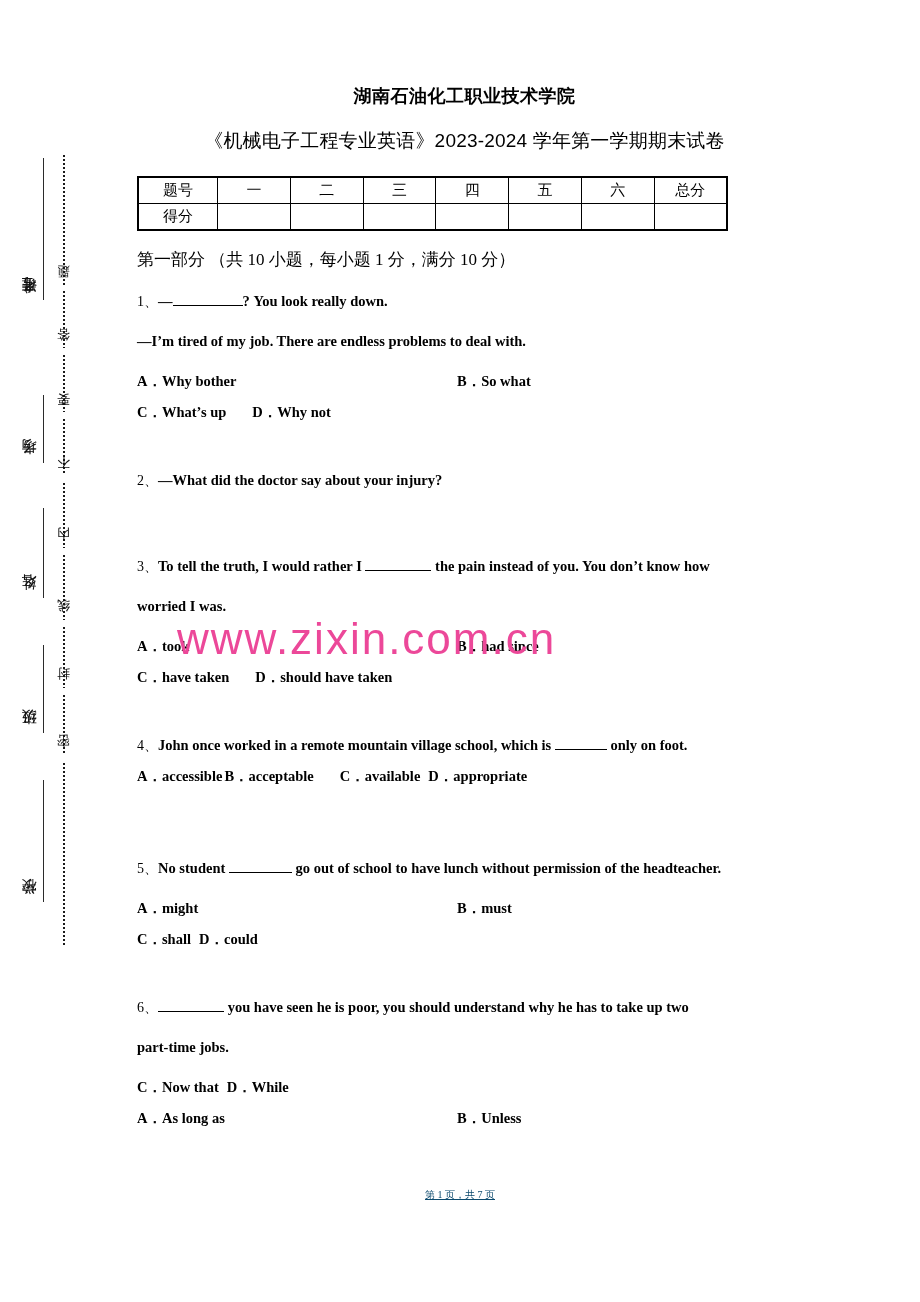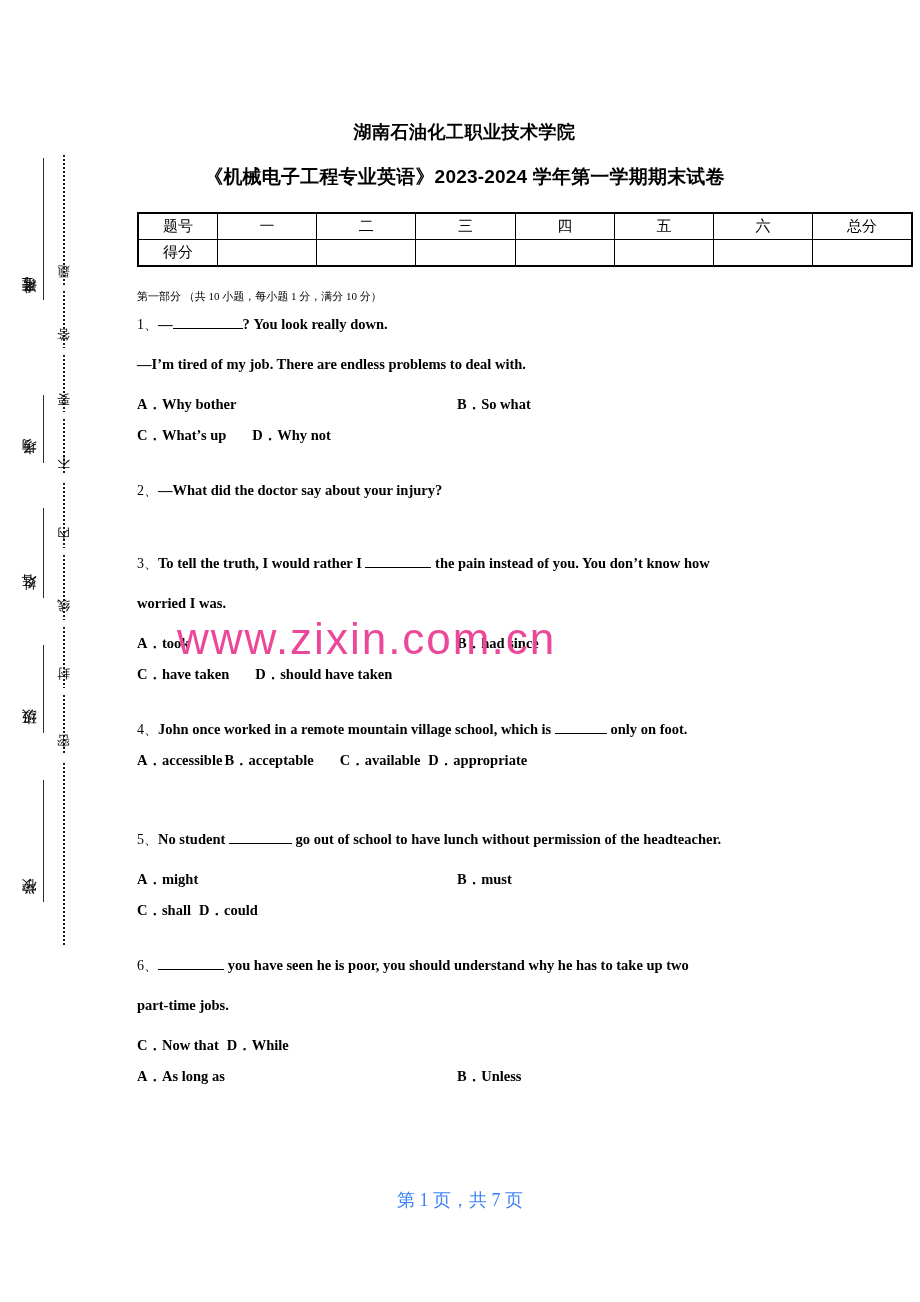--- a/index.html
+++ b/index.html
@@ -70,65 +70,65 @@
 
   
   .body-col {
     position: absolute;
     left: 137px;
     top: 0;
     width: 655px;
   }
 
   .school-title {
-    margin-top: 120px;
+    margin-top: 84px;
     text-align: center;
     font-family: "Liberation Sans", "DejaVu Sans", sans-serif;
     font-weight: bold;
     font-size: 18px;
     letter-spacing: 0.5px;
   }
   .paper-title {
     margin-top: 20px;
     text-align: center;
     font-family: "Liberation Sans", "DejaVu Sans", sans-serif;
-    font-weight: bold;
+    font-weight: normal;
     font-size: 19px;
     letter-spacing: 0.2px;
   }
 
   
   table.score-table {
     margin-top: 22px;
     border-collapse: collapse;
-    width: 776px;
+    width: 591px;
     table-layout: fixed;
     border: 2px solid #000;
     padding-left: 12px;
   }
   table.score-table td {
     border: 1px solid #000;
     height: 23px;
     text-align: center;
     vertical-align: middle;
     font-family: "Liberation Serif", "DejaVu Serif", serif;
     font-size: 15px;
   }
   table.score-table td.rowhead {
     width: 76px;
   }
 
   
   .section-head {
     margin-top: 16px;
-    font-size: 11px;
+    font-size: 17px;
     line-height: 26px;
   }
   .q-block {
-    margin-top: 0;
+    margin-top: 13px;
   }
   .q-line {
     font-size: 14.5px;
     font-weight: bold;
     line-height: 31px;
   }
   .q-num {
     font-weight: normal;
     font-size: 14px;
   }
@@ -162,22 +162,23 @@
     user-select: none;
   }
 
   
   .footer {
     position: absolute;
     left: 0;
     top: 1188px;
     width: 920px;
     text-align: center;
-    font-size: 18px;
-    color: #3b82f6;
+    font-size: 10px;
+    color: #0c4a6e;
+    text-decoration: underline;
   }
 </style>
 </head>
 <body>
 
 <div id="page">
 
   <div class="margin-col">
     <div class="seal-label" style="top:302px;">准考证号</div>
     <div class="seal-label" style="top:465px;">考场</div>

